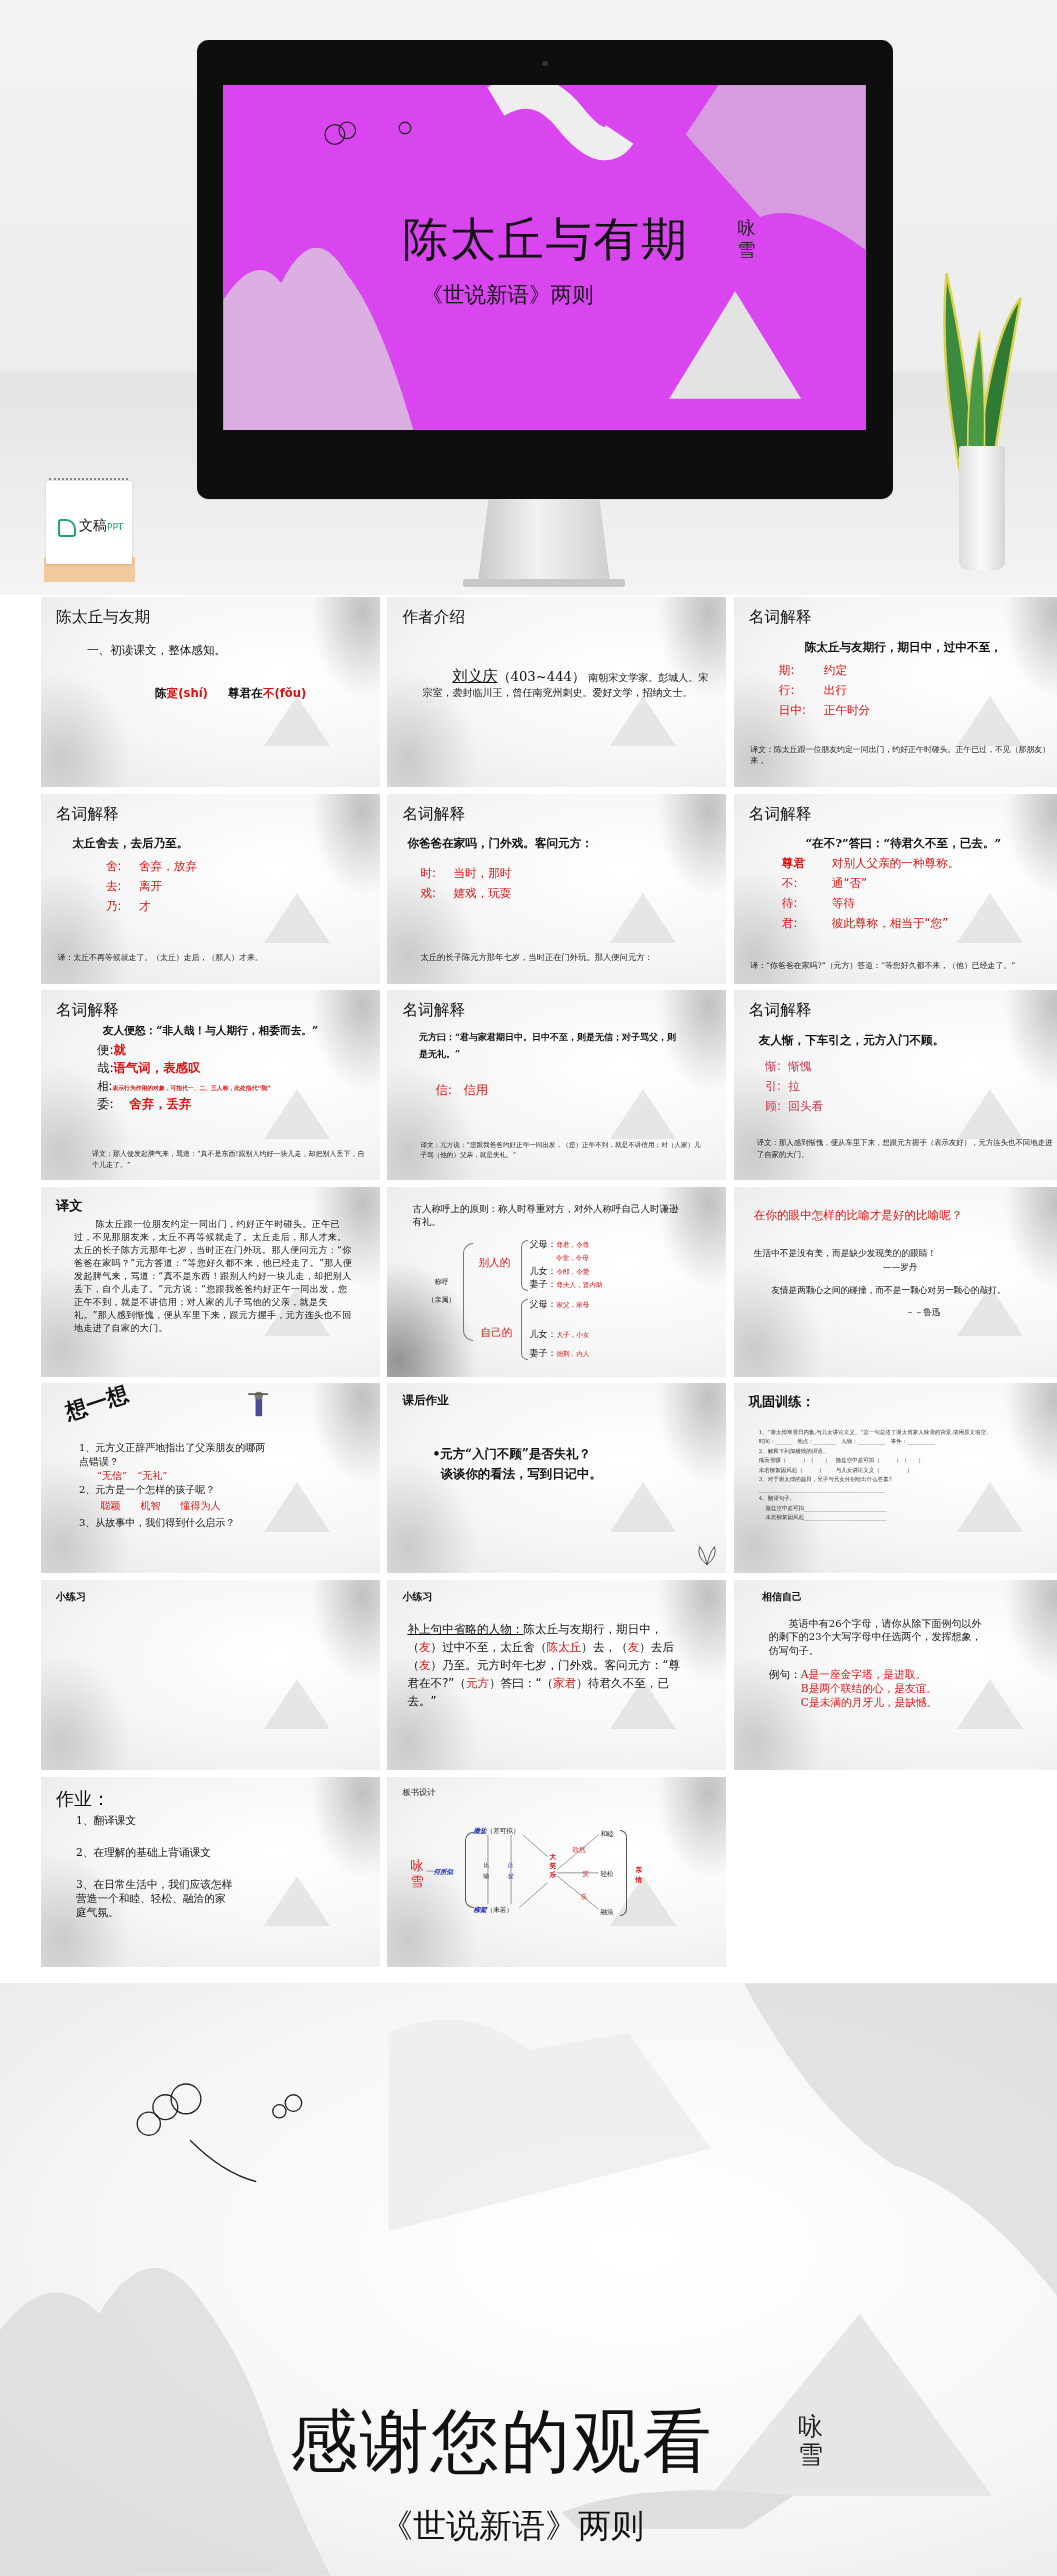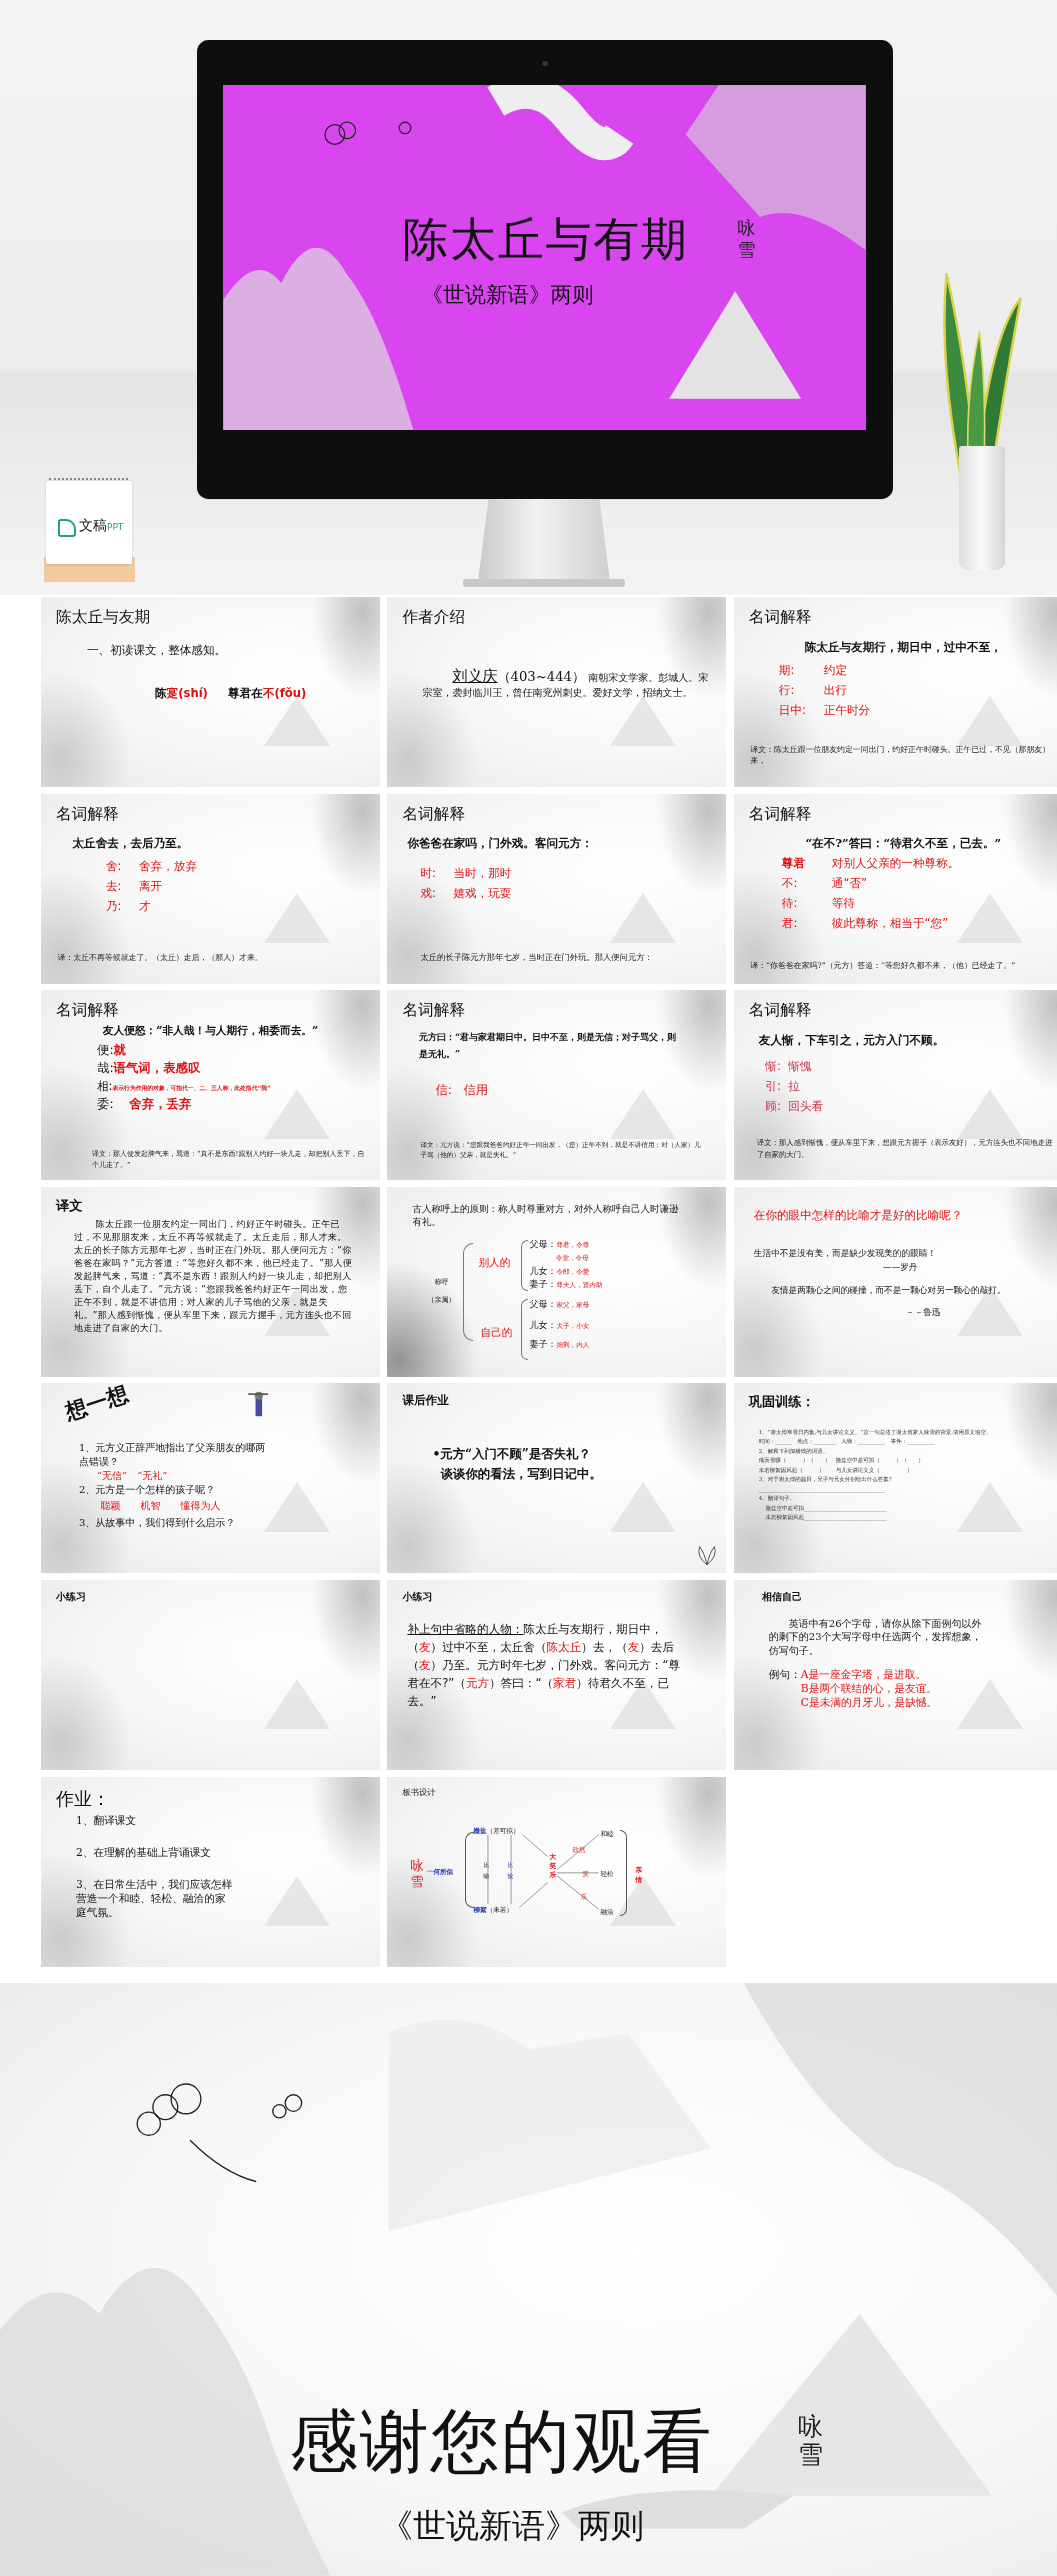--- a/index.html
+++ b/index.html
@@ -44,21 +44,21 @@
   .slide .content { position: absolute; inset: 0; padding: 10px 15px; }
 
   .s-title { font-size: 15.7px; font-family: "DejaVu Sans", sans-serif; color: #111; }
   .s-title.bold { font-weight: bold; font-size: 13.2px; }
   .sentence { font-weight: bold; font-size: 11.6px; margin-top: 11.6px; text-align: center; }
   .defs { margin-top: 8.3px; }
   .def-row { display: flex; font-size: 11.6px; color: #d11; margin: 5px 0 0 30px; font-family: "DejaVu Sans", sans-serif; }
   .def-row .k { width: 45px; }
   .note { position: absolute; left: 16.5px; right: 13.2px; bottom: 20px; font-size: 7.9px; line-height: 11.6px; color: #222; }
   .red { color: #e01010; }
-  .blue { color: #1e2fb8; }
+  .blue { color: #1e2fb8; font-style: italic; }
   .para { font-size: 10.7px; line-height: 15.7px; }
 
   
   .outro { position: absolute; left: 0; top: 1983px; width: 1058px; height: 593px;
     background: radial-gradient(ellipse at 60% 45%, #ffffff 0%, #f7f7f7 55%, #e9e9e9 100%); overflow: hidden; }
   .outro-title { position: absolute; left: 289px; top: 413px; font-size: 69px; letter-spacing: 1.7px; color: #111; }
   .outro-vert { position: absolute; left: 798px; top: 430px; width: 25px; font-size: 25px; line-height: 28px; color: #222; }
   .outro-sub { position: absolute; left: 380px; top: 521px; font-size: 33px; font-family: "DejaVu Sans", sans-serif; color: #111; }
 </style>
 </head>
@@ -315,21 +315,21 @@
       <div class="red" style="position:absolute;left:91px;top:69px;font-size:10.7px">别人的</div>
       <div class="red" style="position:absolute;left:93px;top:139px;font-size:10.7px">自己的</div>
       <div style="position:absolute;left:134px;top:53px;width:6.6px;height:51px;border:0.8px solid #777;border-right:none;border-radius:6.6px 0 0 6.6px"></div>
       <div style="position:absolute;left:134px;top:112px;width:6.6px;height:61px;border:0.8px solid #777;border-right:none;border-radius:6.6px 0 0 6.6px"></div>
       <div style="position:absolute;left:142px;top:51px;font-size:9px;line-height:12.4px">
         <div><span>父母：</span><span class="red" style="font-size:6.6px">尊君，令尊</span></div>
         <div style="margin-left:26.4px"><span class="red" style="font-size:6.6px">令堂，令母</span></div>
         <div><span>儿女：</span><span class="red" style="font-size:6.6px">令郎，令爱</span></div>
         <div><span>妻子：</span><span class="red" style="font-size:6.6px">尊夫人，贤内助</span></div>
         <div style="margin-top:6.6px"><span>父母：</span><span class="red" style="font-size:6.6px">家父，家母</span></div>
-        <div style="margin-top:8px"><span>儿女：</span><span class="red" style="font-size:6.6px">犬子，小女</span></div>
+        <div style="margin-top:17px"><span>儿女：</span><span class="red" style="font-size:6.6px">犬子，小女</span></div>
         <div style="margin-top:5px"><span>妻子：</span><span class="red" style="font-size:6.6px">拙荆，内人</span></div>
       </div>
     </div>
   </div>
 
   <div class="slide">
     <div class="ink-left"></div>
       <div class="ink-right"></div>
       <div class="mtn"></div>
     <div class="content">

